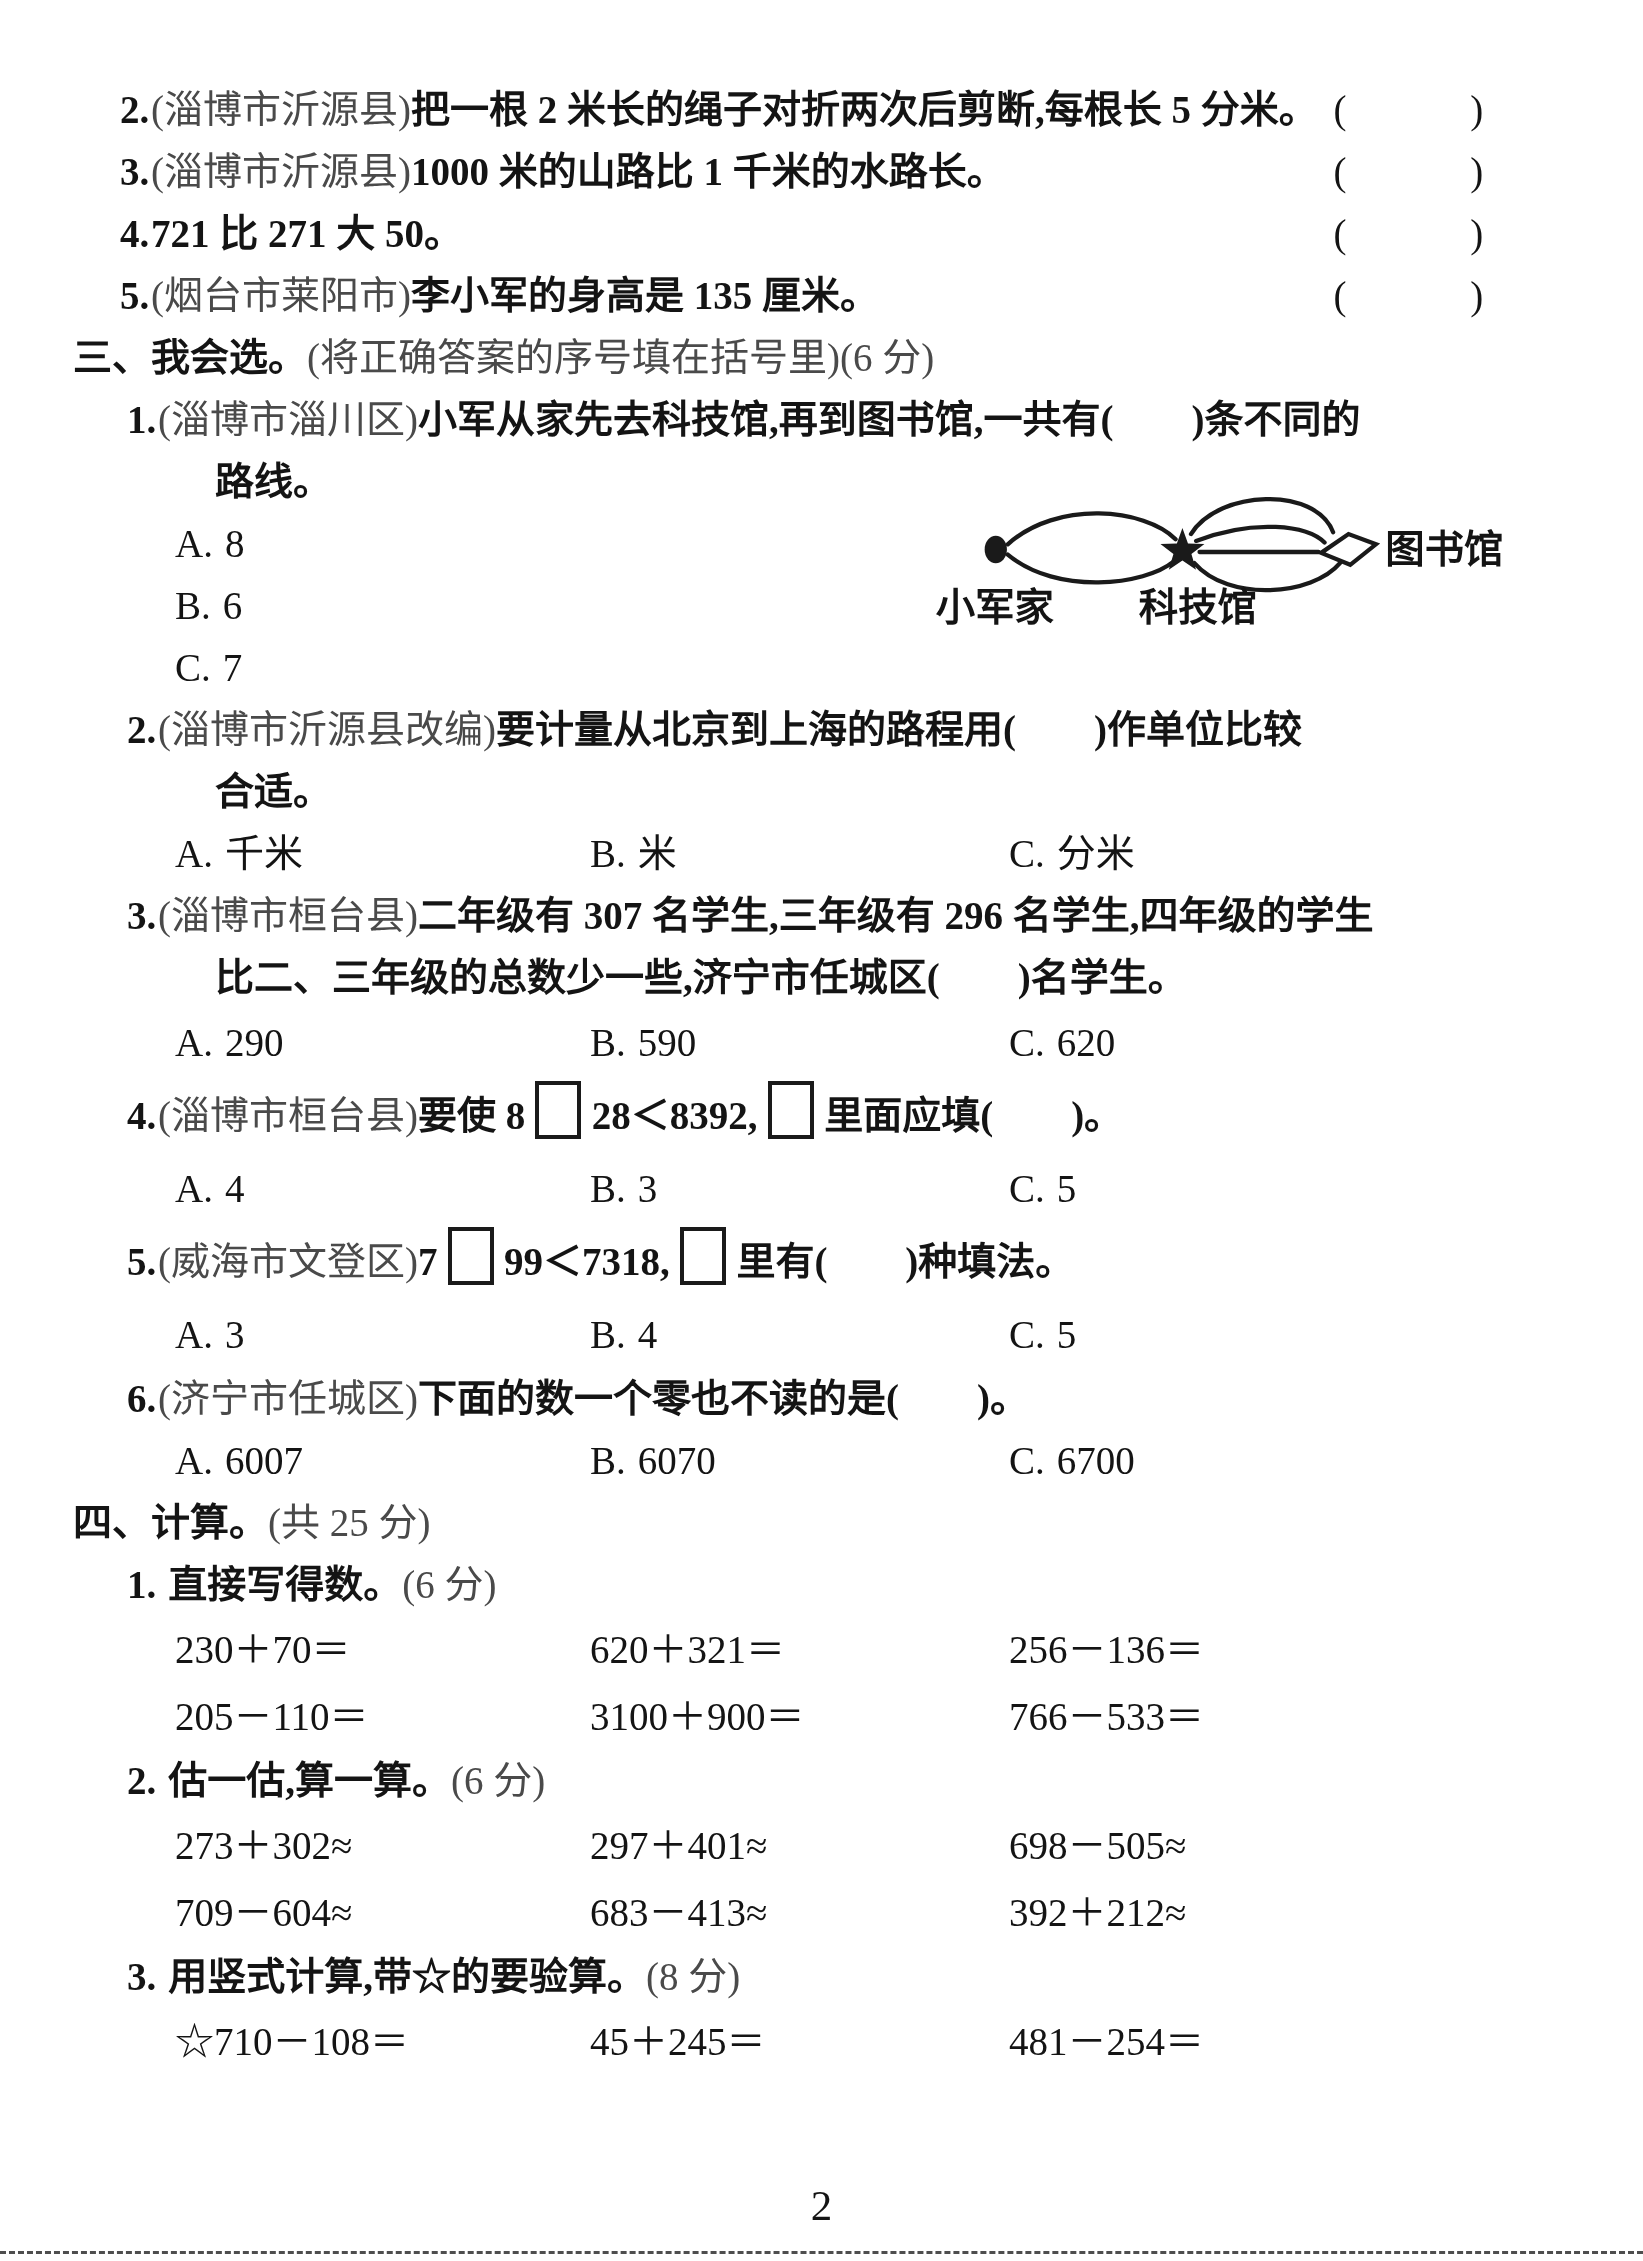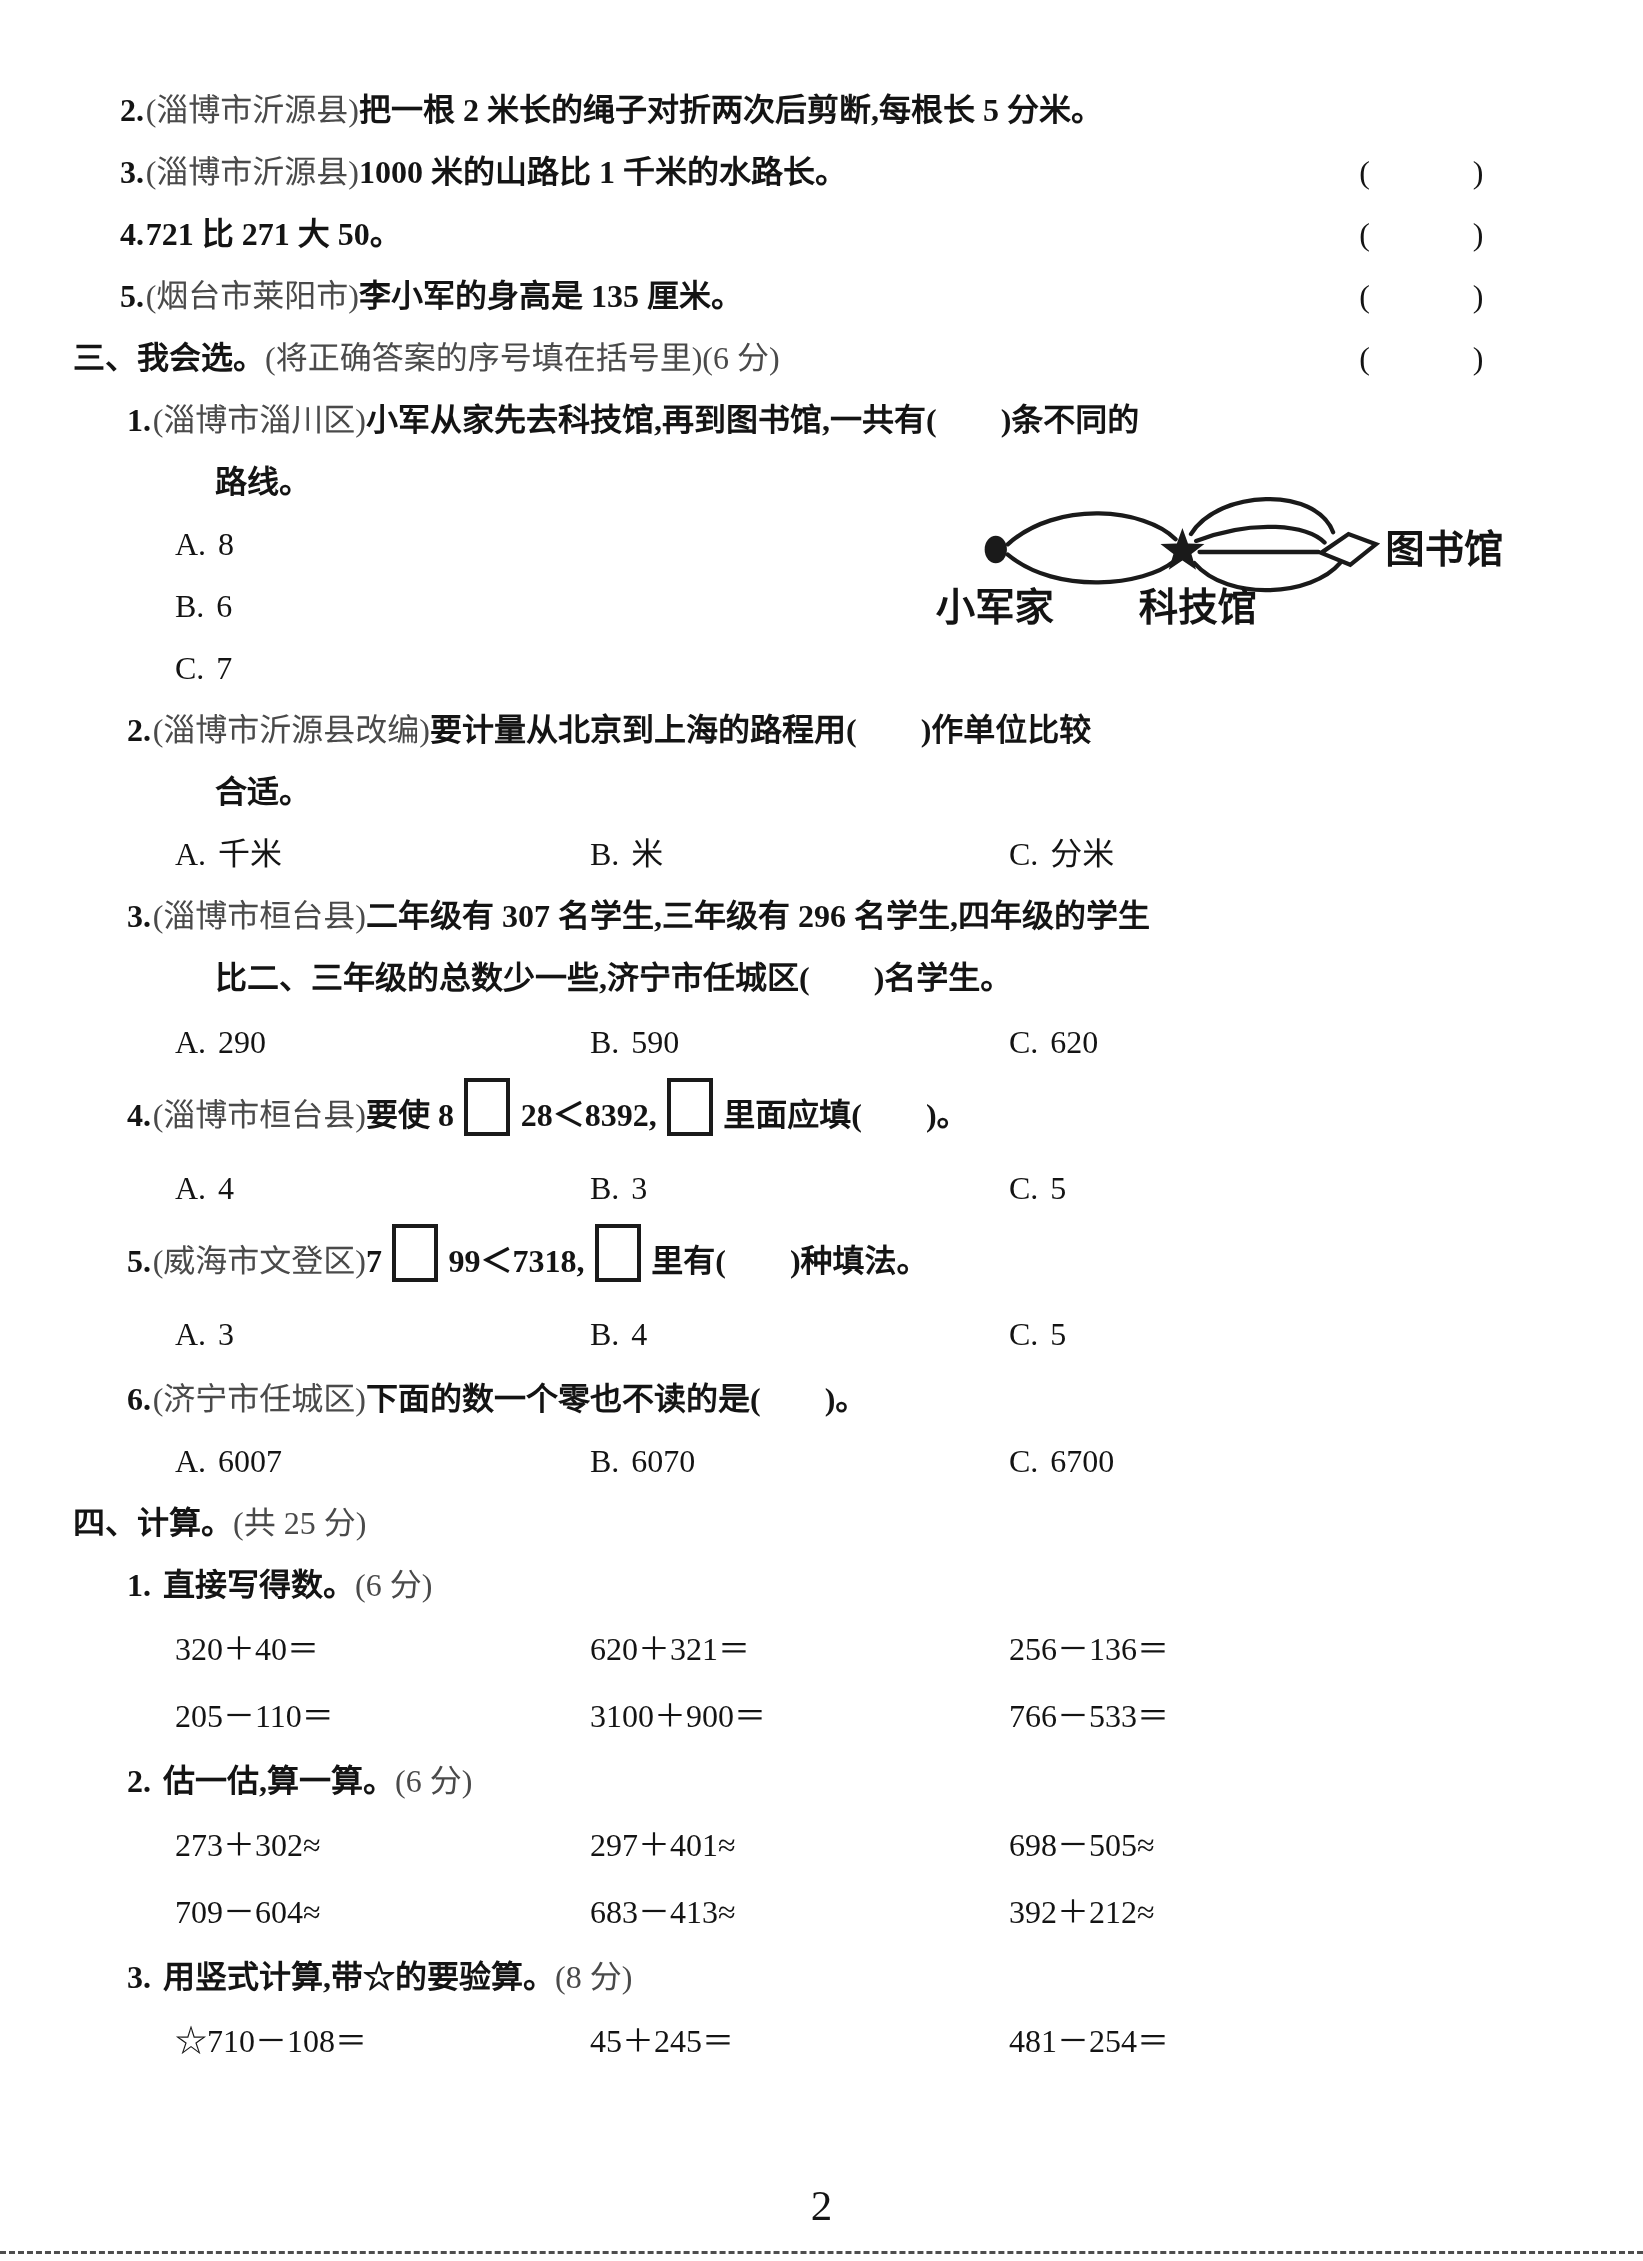--- a/index.html
+++ b/index.html
@@ -3,21 +3,21 @@
 <meta charset="utf-8">
 <style>
   html,body{margin:0;padding:0;background:#ffffff;}
   body{
     width:1643px;height:2261px;
     font-family:"Liberation Serif","DejaVu Serif",serif;
     color:#141414;
   }
   .page{position:relative;width:1643px;height:2261px;overflow:hidden;background:#ffffff;}
   .content{position:absolute;left:0;top:79px;right:0;}
-  .row{font-size:32px;height:62px;line-height:62px;white-space:nowrap;flex-direction:column;}
+  .row{font-size:39px;height:62px;line-height:62px;white-space:nowrap;}
   .row.tall{height:67px;line-height:67px;}
   .row.boxrow{height:79px;line-height:79px;}
   .qnum{font-weight:700;margin-right:1.7px;}
   .subtitle .qnum{margin-right:12px;}
   .region{font-weight:400;color:#4a4a4a;}
   .qtext{font-weight:600;}
   .secheader{padding-left:73px;}
   .tf{padding-left:120px;padding-right:158px;display:flex;}
   .tf .blank{margin-left:auto;font-weight:400;letter-spacing:1.7px;}
   .subq{padding-left:127px;}
@@ -116,21 +116,21 @@
     </div>
 
     <div class="row secheader">
       <span class="qtext">四、</span><span class="qtext">计算。</span><span class="region">(共 25 分)</span>
     </div>
 
     <div class="row subq subtitle">
       <span class="qnum">1.</span><span class="qtext">直接写得数。</span><span class="region">(6 分)</span>
     </div>
     <div class="row calcrow tall">
-      <span class="expr">320＋40＝</span>
+      <span class="expr">230＋70＝</span>
         <span class="expr">620＋321＝</span>
         <span class="expr">256－136＝</span>
     </div>
     <div class="row calcrow tall">
       <span class="expr">205－110＝</span>
         <span class="expr">3100＋900＝</span>
         <span class="expr">766－533＝</span>
     </div>
 
     <div class="row subq subtitle">

